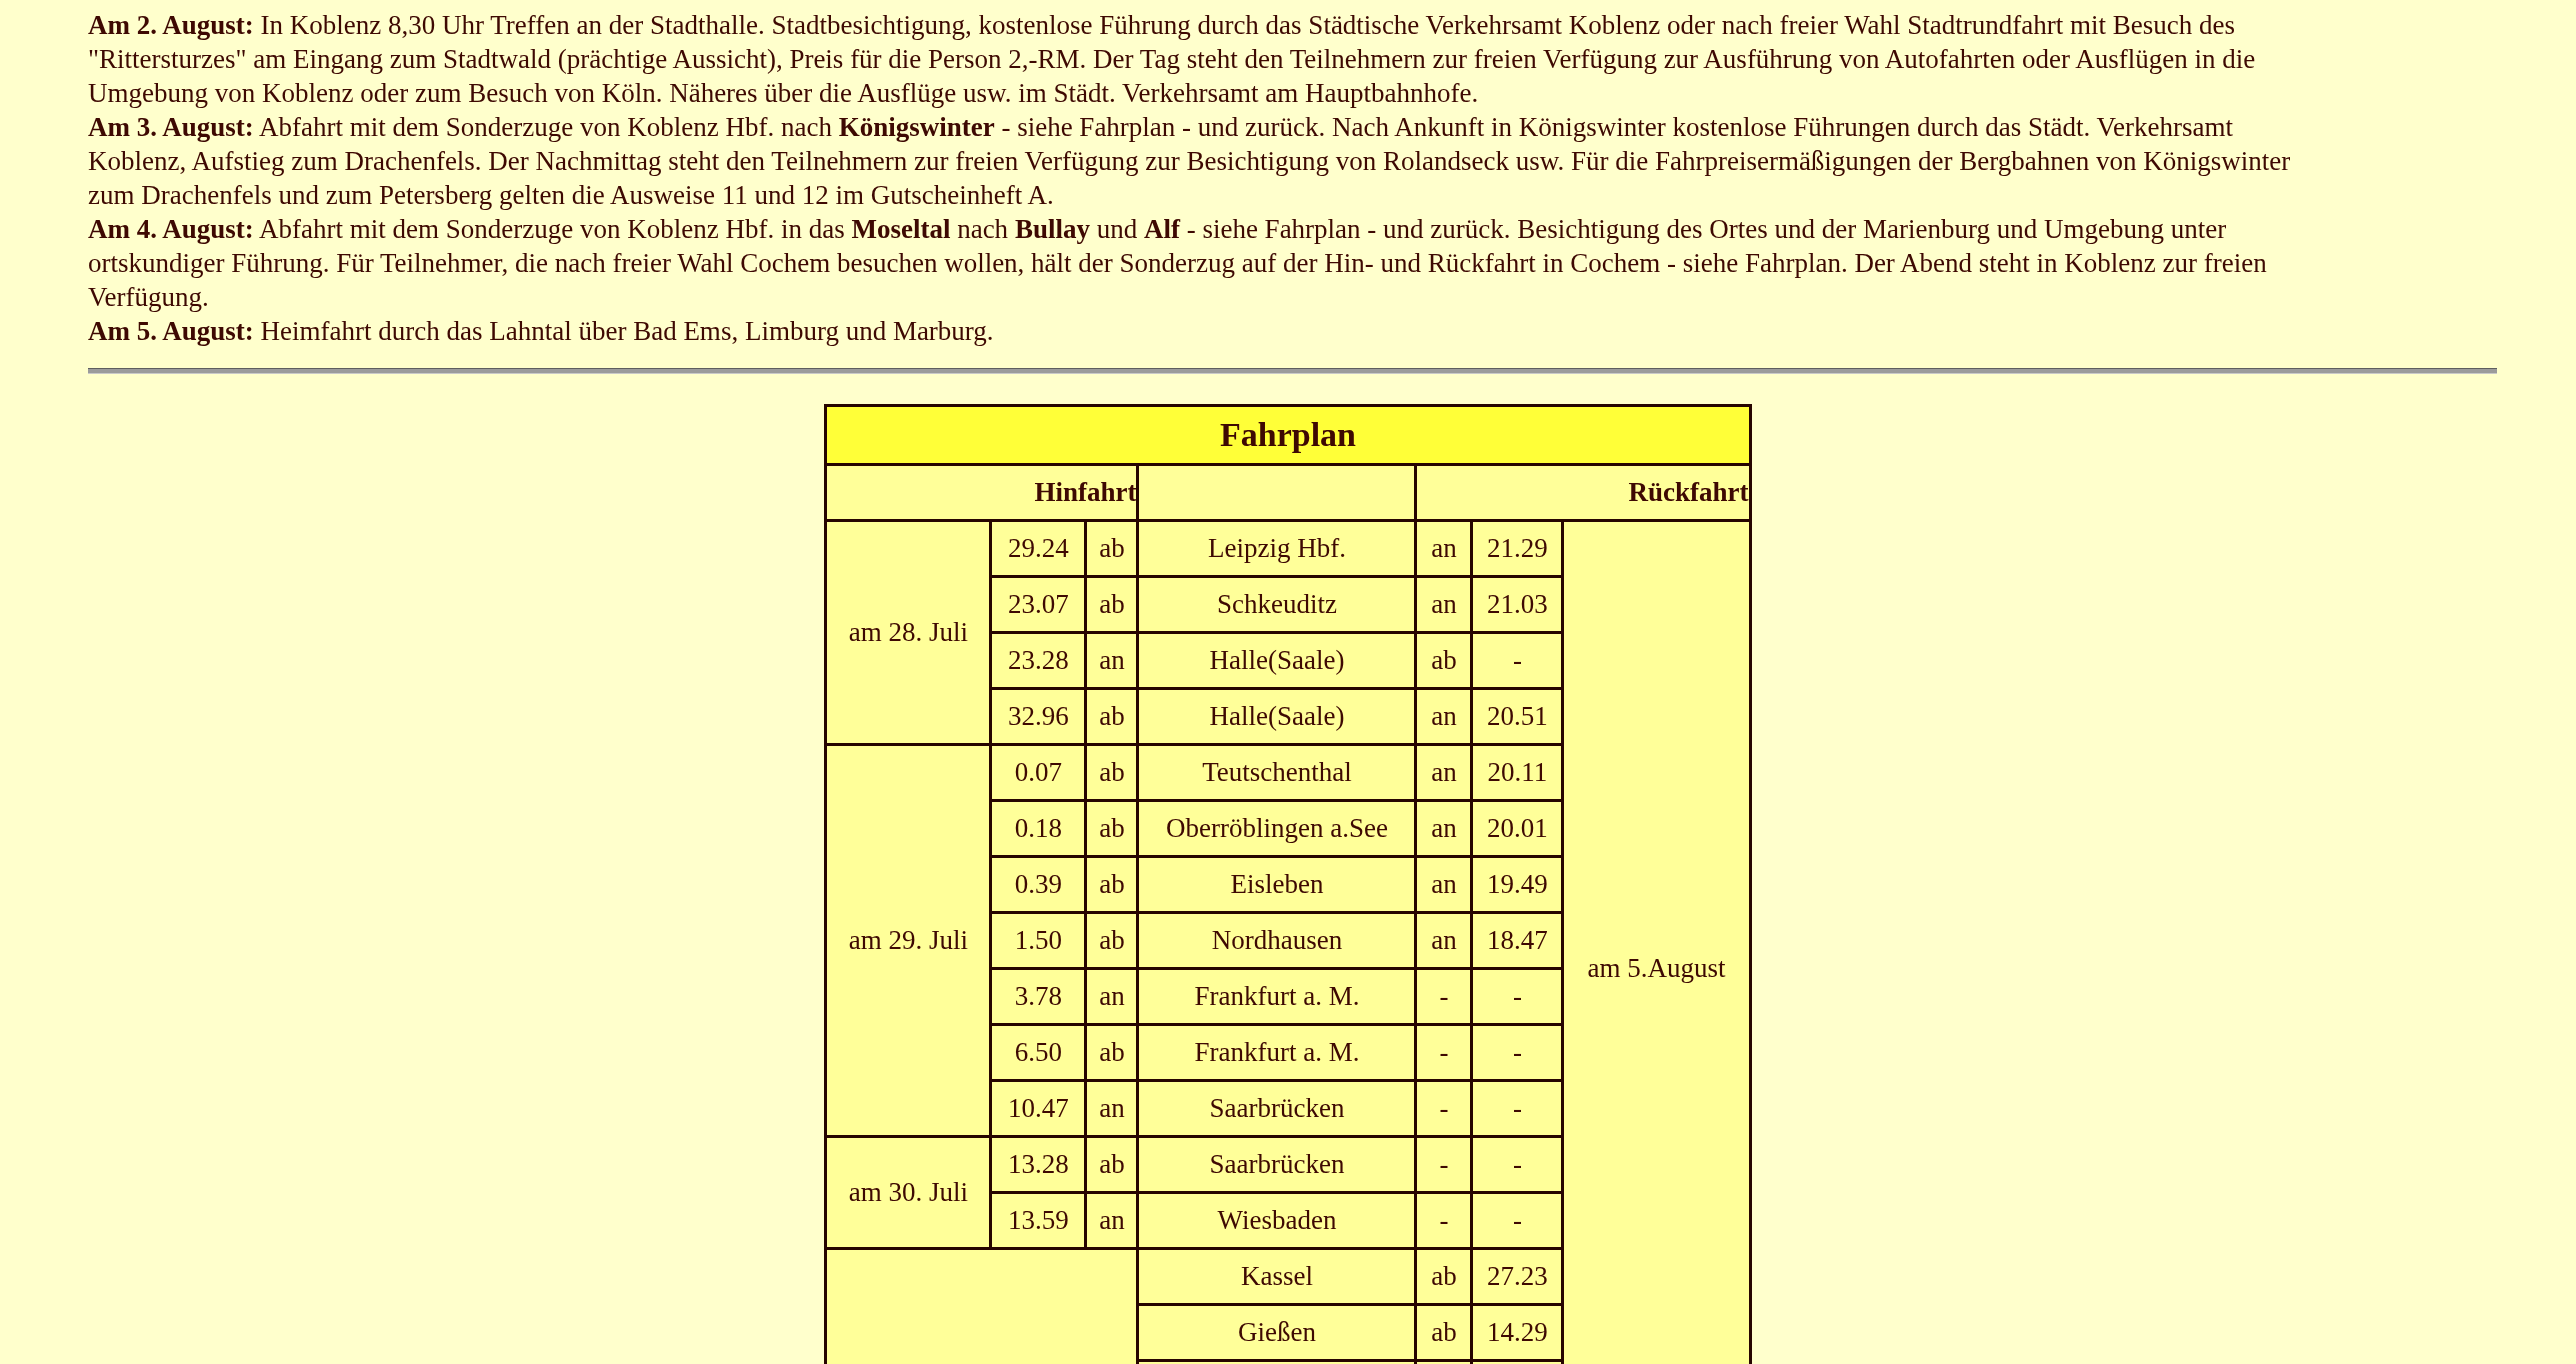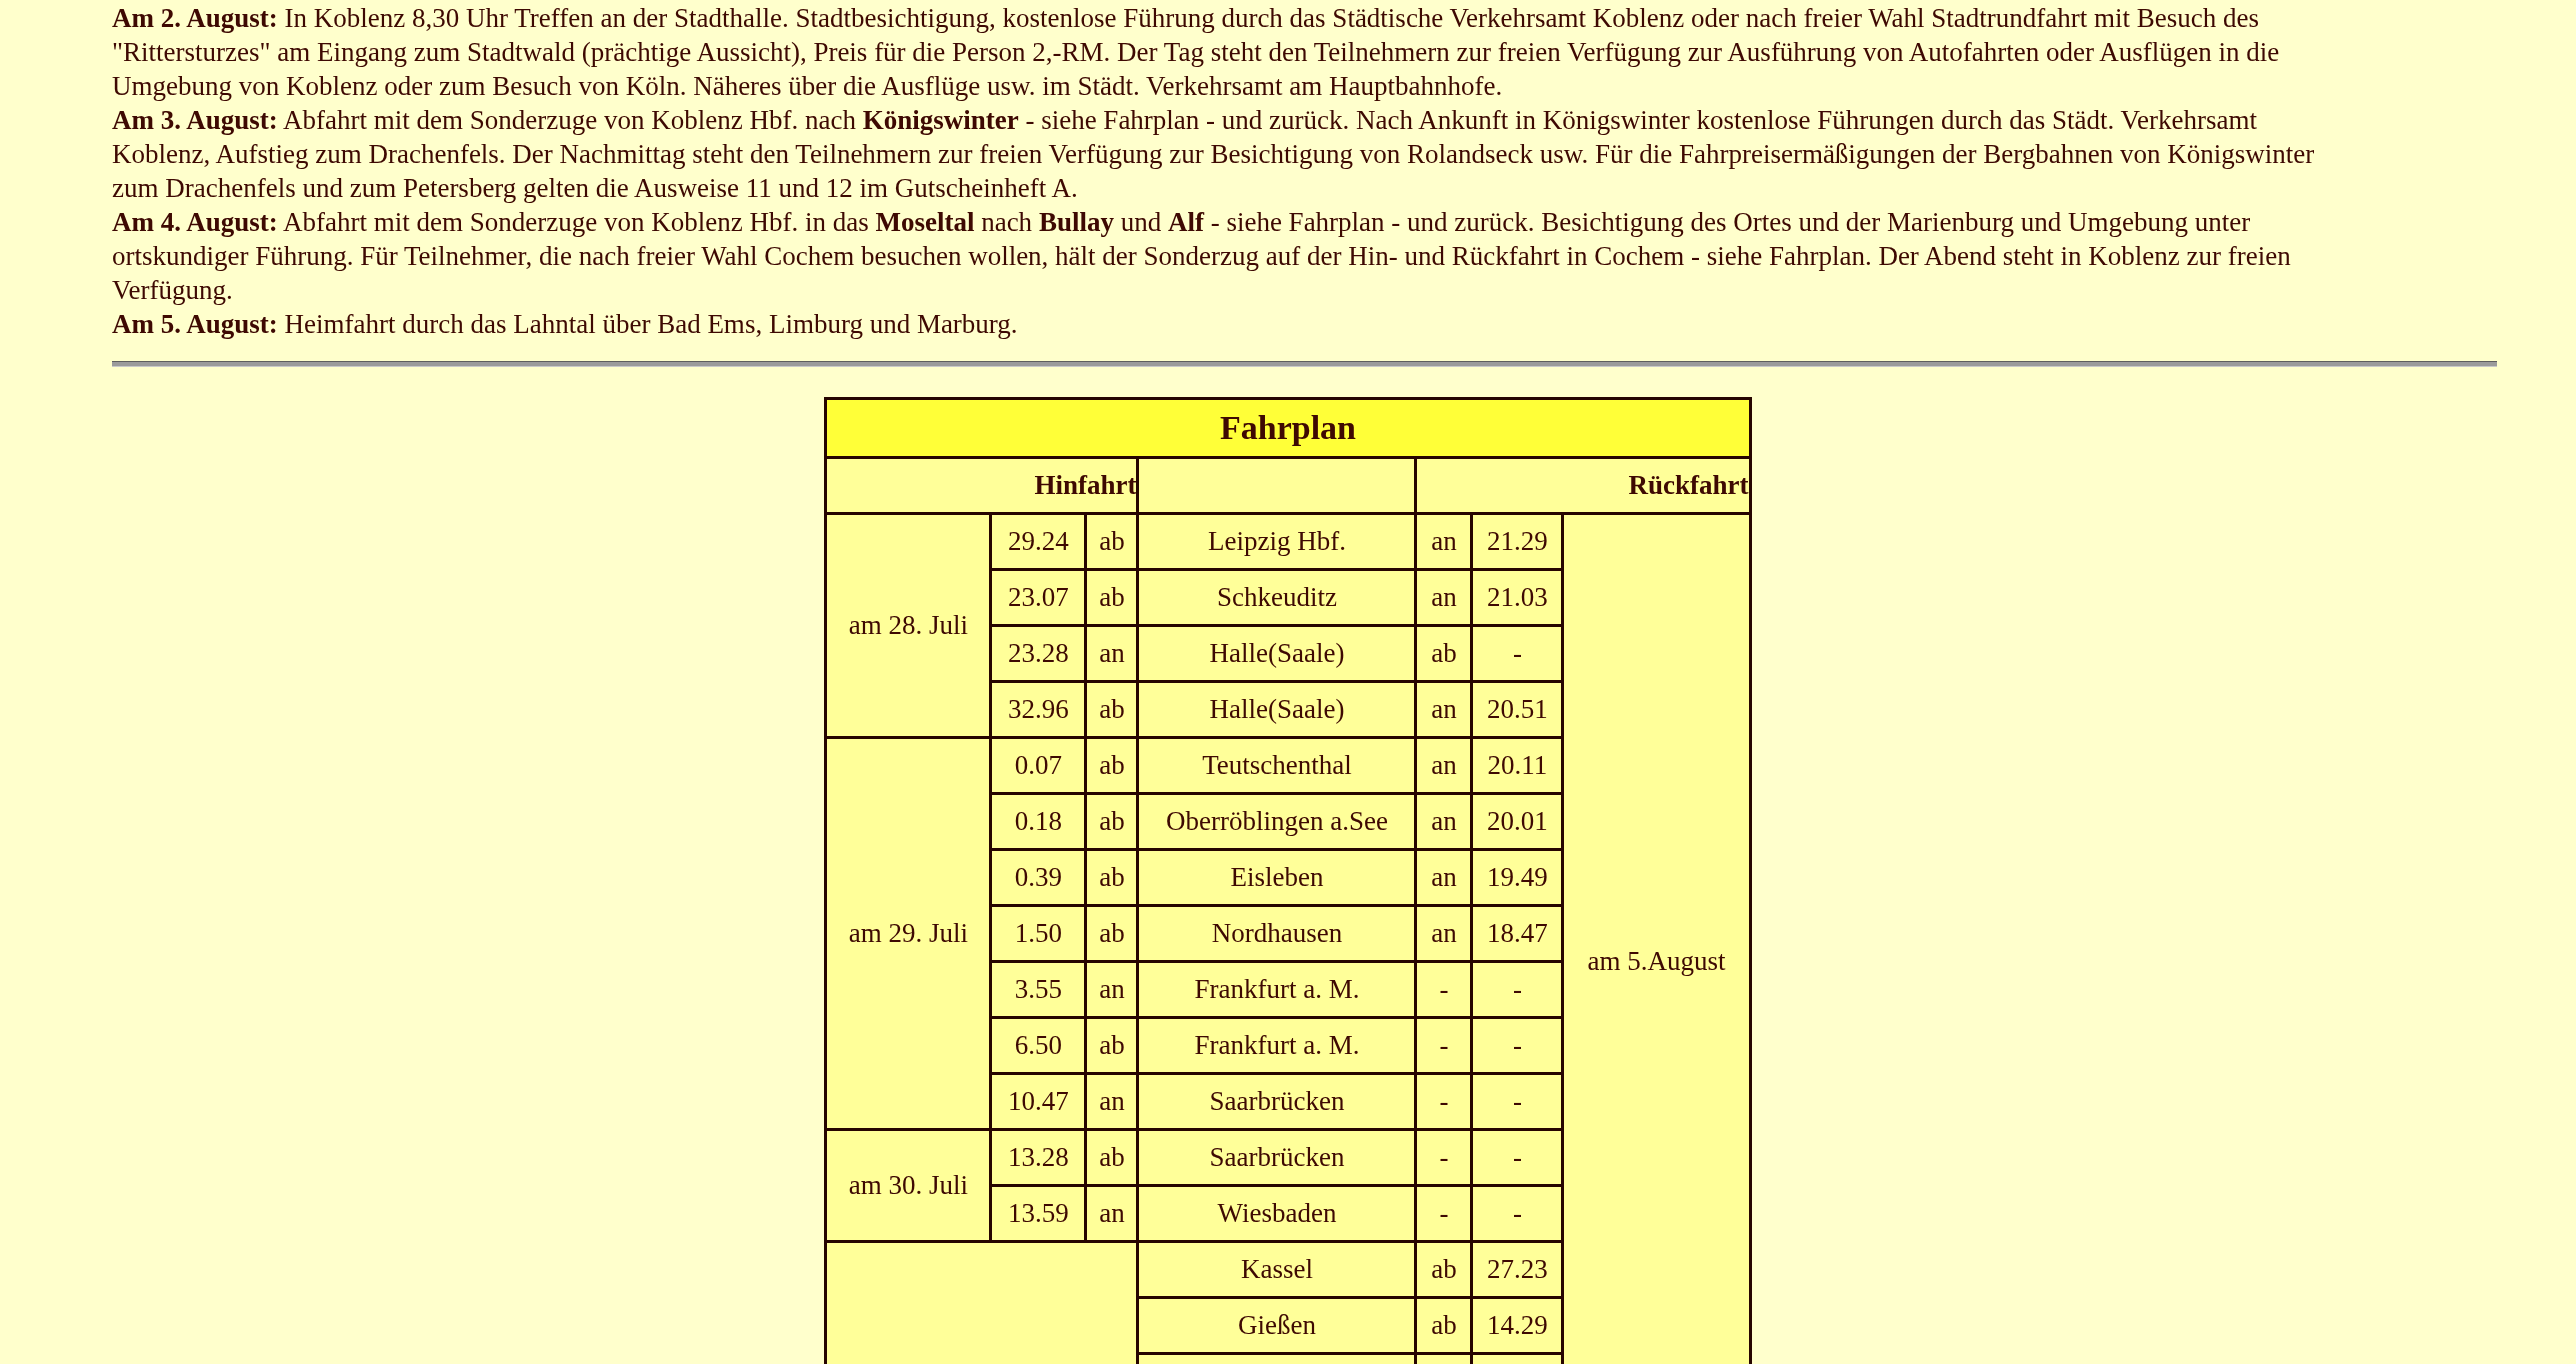--- a/index.html
+++ b/index.html
@@ -8,22 +8,21 @@
   .page {
     position: relative;
     width: 2576px;
     height: 1364px;
     overflow: hidden;
     background: var(--page-bg, #FFFFCC);
     color: var(--ink, #3E0902);
   }
 
   .content {
-    padding: 1px 79px 0 88px;
-    margin-left: 24px;
+    padding: 8px 79px 0 88px;
   }
 
   .intro {
     font-size: 27px;
     line-height: 34px;
     text-align: left;
   }
   .intro b { font-weight: bold; }
 
   hr.rule {
@@ -148,21 +147,21 @@
           <td>19.49</td>
         </tr>
         <tr>
           <td>1.50</td>
           <td>ab</td>
           <td>Nordhausen</td>
           <td>an</td>
           <td>18.47</td>
         </tr>
         <tr>
-          <td>3.55</td>
+          <td>3.78</td>
           <td>an</td>
           <td>Frankfurt a. M.</td>
           <td>-</td>
           <td>-</td>
         </tr>
         <tr>
           <td>6.50</td>
           <td>ab</td>
           <td>Frankfurt a. M.</td>
           <td>-</td>

